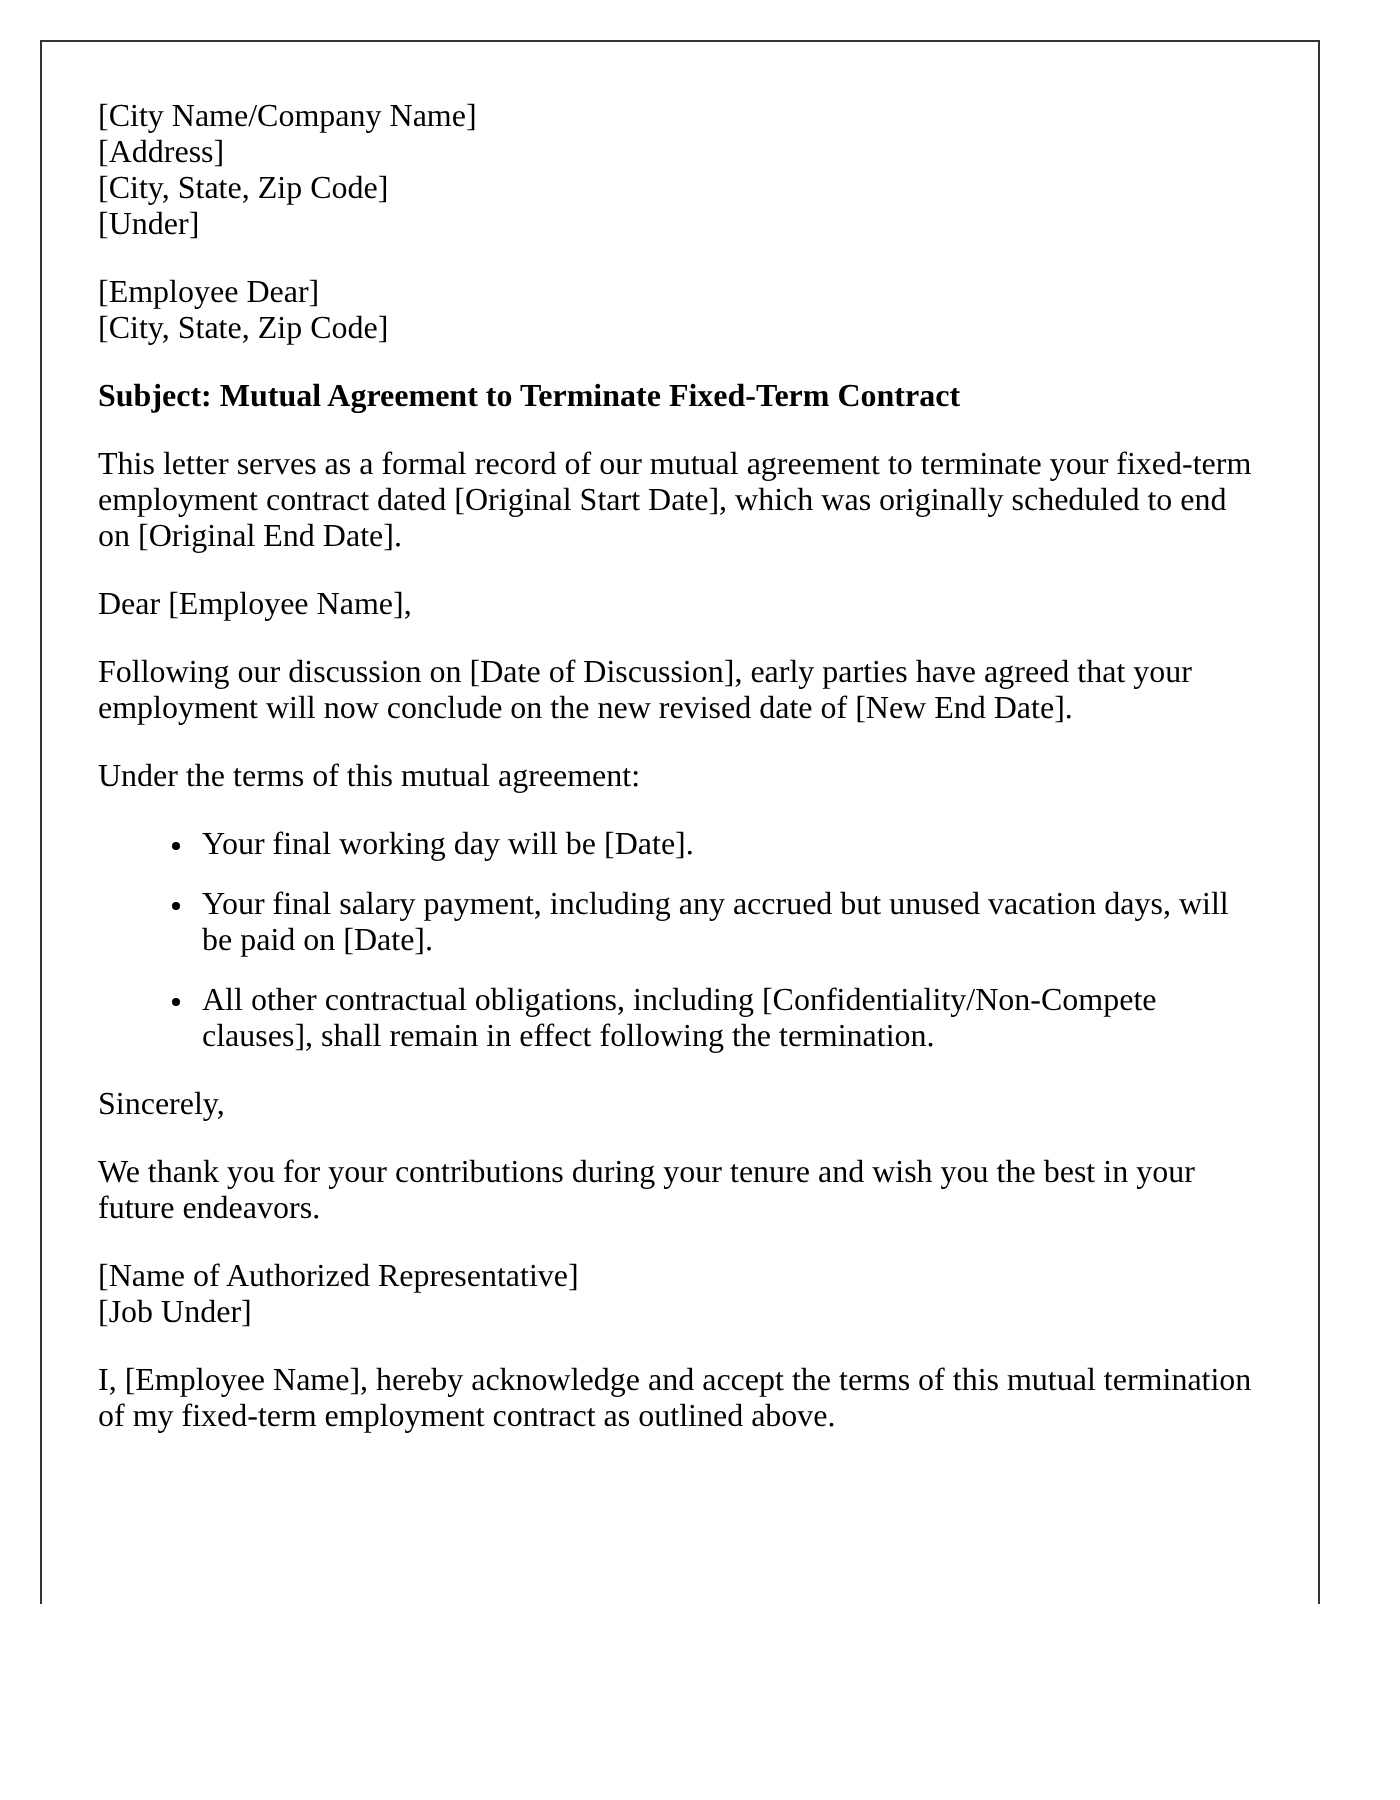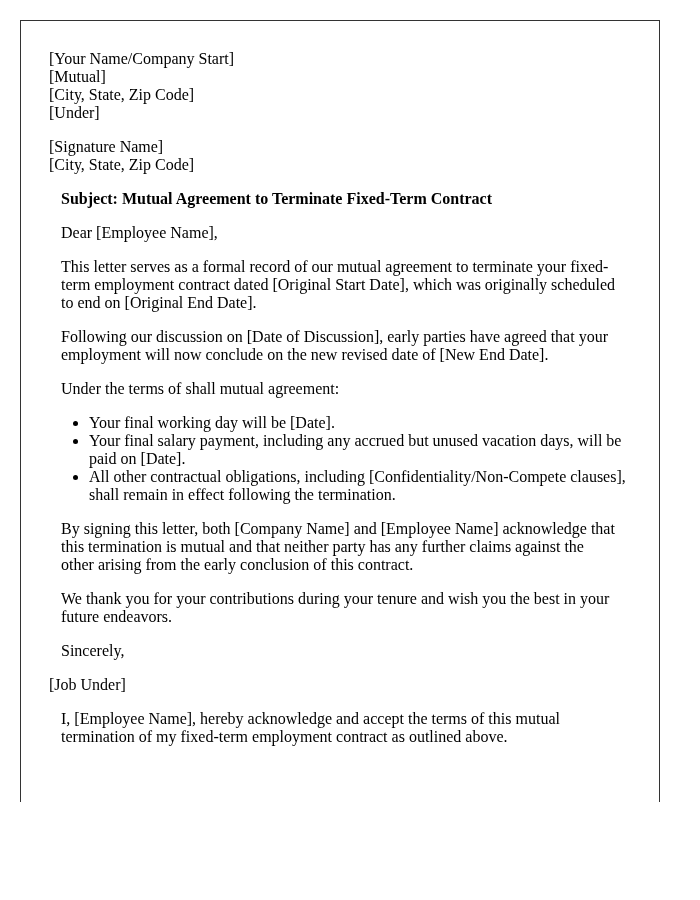--- a/index.html
+++ b/index.html
@@ -21,75 +21,75 @@
     border-right: 1px solid #333333;
     box-sizing: border-box;
     overflow: hidden;
     padding: 13px 28px 0 28px;
     font-family: "Liberation Serif", "DejaVu Serif", serif;
     font-size: 16px;
     line-height: 18px;
     color: #000000;
   }
   p {
-    margin: 16px 12px;
+    margin: 16px 0;
   }
   .block {
     margin: 16px 0;
   }
   .line {
     display: block;
   }
   .bold {
     font-weight: bold;
   }
   ul {
     margin: 16px 0;
     padding-left: 40px;
   }
   li {
-    margin: 0;
+    margin: 12px;
   }
 </style>
 </head>
 <body>
 
 <div class="page">
 
   <div class="block">
-    <span class="line">[Your Name/Company Start]</span>
-    <span class="line">[Mutual]</span>
+    <span class="line">[City Name/Company Name]</span>
+    <span class="line">[Address]</span>
     <span class="line">[City, State, Zip Code]</span>
     <span class="line">[Under]</span>
   </div>
 
   <div class="block">
-    <span class="line">[Signature Name]</span>
+    <span class="line">[Employee Dear]</span>
     <span class="line">[City, State, Zip Code]</span>
   </div>
 
   <p class="bold">Subject: Mutual Agreement to Terminate Fixed-Term Contract</p>
 
+  <p>This letter serves as a formal record of our mutual agreement to terminate your fixed-term employment contract dated [Original Start Date], which was originally scheduled to end on [Original End Date].</p>
+
   <p>Dear [Employee Name],</p>
-
-  <p>This letter serves as a formal record of our mutual agreement to terminate your fixed-term employment contract dated [Original Start Date], which was originally scheduled to end on [Original End Date].</p>
   <p>Following our discussion on [Date of Discussion], early parties have agreed that your employment will now conclude on the new revised date of [New End Date].</p>
-  <p>Under the terms of shall mutual agreement:</p>
+  <p>Under the terms of this mutual agreement:</p>
 
   <ul>
     <li>Your final working day will be [Date].</li>
     <li>Your final salary payment, including any accrued but unused vacation days, will be paid on [Date].</li>
     <li>All other contractual obligations, including [Confidentiality/Non-Compete clauses], shall remain in effect following the termination.</li>
   </ul>
 
-  <p>By signing this letter, both [Company Name] and [Employee Name] acknowledge that this termination is mutual and that neither party has any further claims against the other arising from the early conclusion of this contract.</p>
+  <p>Sincerely,</p>
+
   <p>We thank you for your contributions during your tenure and wish you the best in your future endeavors.</p>
 
-  <p>Sincerely,</p>
-
   <div class="block">
+    <span class="line">[Name of Authorized Representative]</span>
     <span class="line">[Job Under]</span>
   </div>
 
 
   <p>I, [Employee Name], hereby acknowledge and accept the terms of this mutual termination of my fixed-term employment contract as outlined above.</p>
 
 </div>
 
 </body></html>

